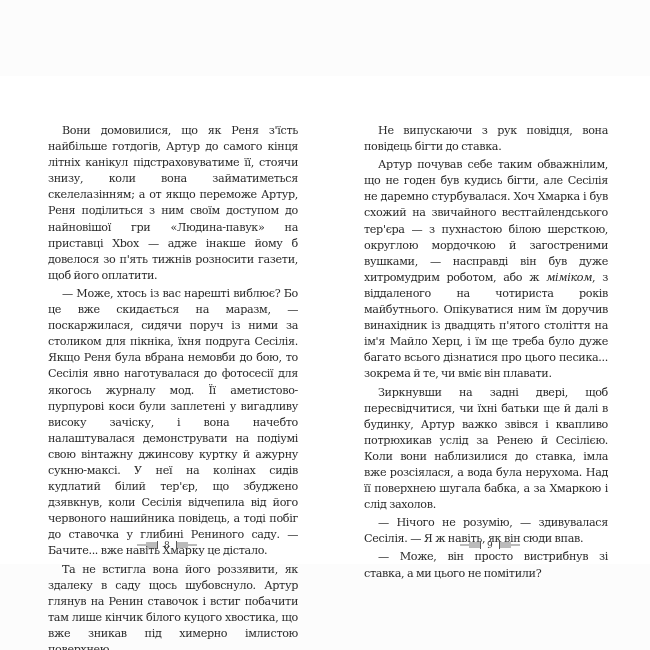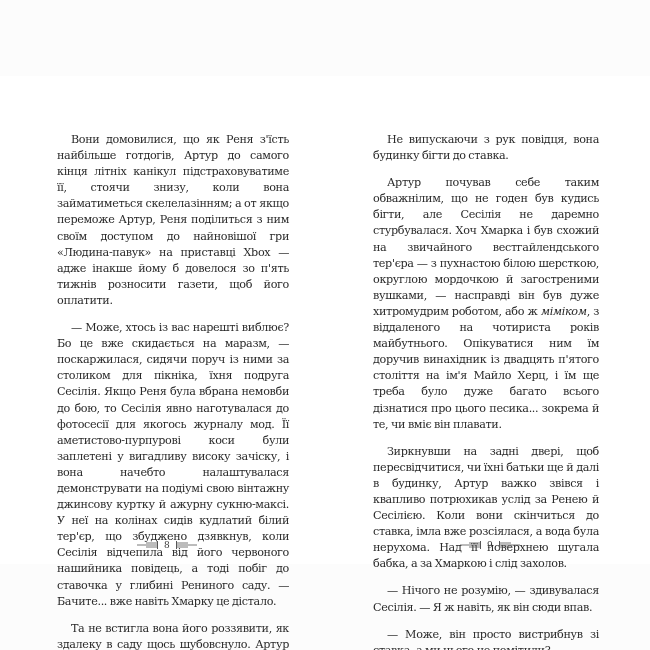--- a/index.html
+++ b/index.html
@@ -34,21 +34,21 @@
       font-family: "DejaVu Serif", "Liberation Serif", serif;
       font-size: 11.2px;
       line-height: 16.1px;
       color: #2a2a2a;
       text-align: justify;
       hyphens: manual;
     }
     .page.left { left: 46px; width: 254px; }
     .page.right { left: 362px; width: 248px; }
     .page p {
-      margin: 11px;
+      margin: 2px;
       text-indent: 14px;
       letter-spacing: -0.35px;
       word-spacing: -0.5px;
     }
     .page em { }
     .folio {
       position: absolute;
       top: 538px;
       height: 14px;
       display: flex;
@@ -89,23 +89,23 @@
     <span>8</span>
     <svg class="orn" viewBox="0 0 22 10">
       <line x1="2" y1="5" x2="22" y2="5" stroke="#555" stroke-width="0.8"></line>
       <line x1="2" y1="3" x2="13" y2="3" stroke="#555" stroke-width="0.8"></line>
       <line x1="2" y1="7" x2="13" y2="7" stroke="#555" stroke-width="0.8"></line>
       <line x1="1.5" y1="1" x2="1.5" y2="9" stroke="#555" stroke-width="1"></line>
     </svg>
   </div>
 
   <div class="page right">
-    <p>Не випускаючи з рук повідця, вона будинку бігти до ставка.</p>
+    <p>Не випускаючи з рук повідця, вона повідець бігти до ставка.</p>
     <p>Артур почував себе таким обважнілим, що не годен був кудись бігти, але Сесілія не даремно стурбувалася. Хоч Хмарка і був схожий на звичайного вестгайлендського тер'єра — з пухнастою білою шерсткою, округлою мордочкою й загостреними вушками, — насправді він був дуже хитромудрим роботом, або ж <em>міміком</em>, з віддаленого на чотириста років майбутнього. Опікуватися ним їм доручив винахідник із двадцять п'ятого століття на ім'я Майло Херц, і їм ще треба було дуже багато всього дізнатися про цього песика... зокрема й те, чи вміє він плавати.</p>
-    <p>Зиркнувши на задні двері, щоб пересвідчитися, чи їхні батьки ще й далі в будинку, Артур важко звівся і квапливо потрюхикав услід за Ренею й Сесілією. Коли вони скінчиться до ставка, імла вже розсіялася, а вода була нерухома. Над її поверхнею шугала бабка, а за Хмаркою і слід захолов.</p>
+    <p>Зиркнувши на задні двері, щоб пересвідчитися, чи їхні батьки ще й далі в будинку, Артур важко звівся і квапливо потрюхикав услід за Ренею й Сесілією. Коли вони наблизилися до ставка, імла вже розсіялася, а вода була нерухома. Над її поверхнею шугала бабка, а за Хмаркою і слід захолов.</p>
     <p>— Нічого не розумію, — здивувалася Сесілія. — Я ж навіть, як він сюди впав.</p>
     <p>— Може, він просто вистрибнув зі ставка, а ми цього не помітили?</p>
   </div>
 
   <div class="folio right">
     <svg class="orn" viewBox="0 0 22 10">
       <line x1="0" y1="5" x2="20" y2="5" stroke="#555" stroke-width="0.8"></line>
       <line x1="9" y1="3" x2="20" y2="3" stroke="#555" stroke-width="0.8"></line>
       <line x1="9" y1="7" x2="20" y2="7" stroke="#555" stroke-width="0.8"></line>
       <line x1="20.5" y1="1" x2="20.5" y2="9" stroke="#555" stroke-width="1"></line>

